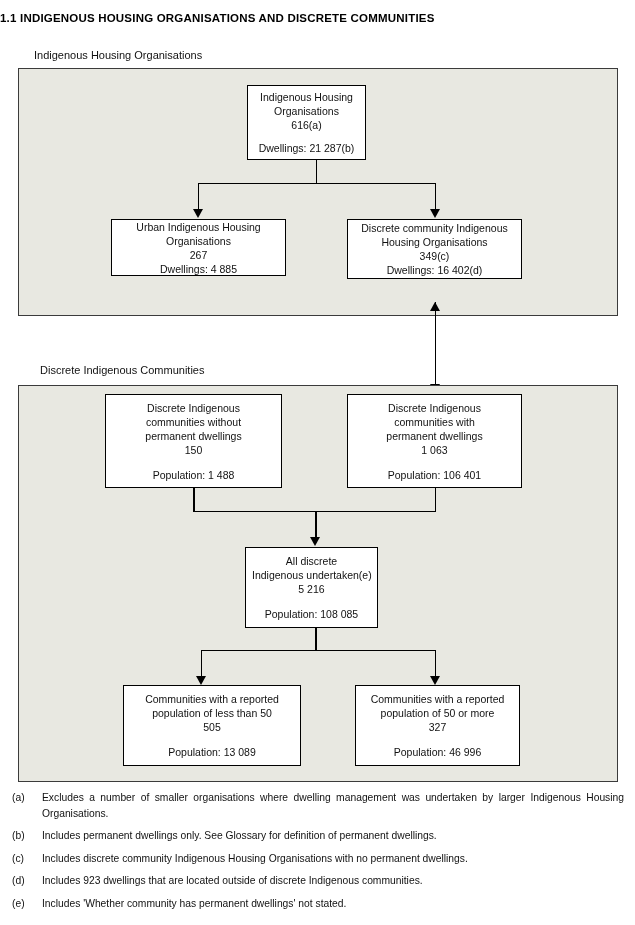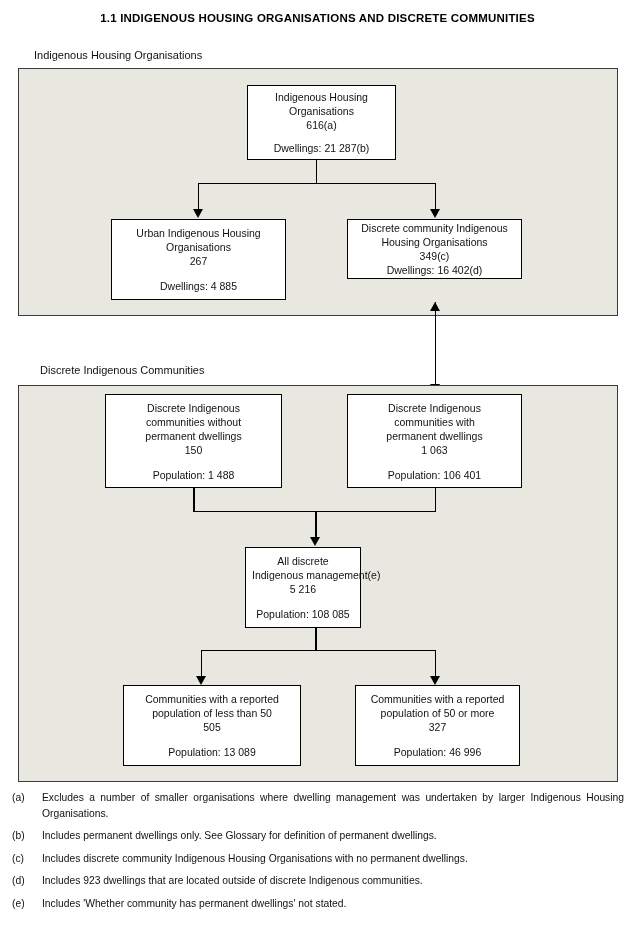--- a/index.html
+++ b/index.html
@@ -5,21 +5,21 @@
   html,body{margin:0;padding:0;}
   body{
     width:635px;height:925px;background:#ffffff;
     font-family:"Liberation Sans", sans-serif;
     color:#000;
     -webkit-font-smoothing:antialiased;
   }
   .page{position:relative;width:635px;height:925px;overflow:hidden;}
 
   .title{
-    position:absolute;left:0;top:12px;width:635px;text-align:center;
+    position:absolute;left:0;top:12px;width:635px;text-align:left;
     font-size:11.5px;font-weight:bold;letter-spacing:.2px;
   }
 
   .panel-label{
     position:absolute;font-size:11px;color:#111;
   }
   .panel{
     position:absolute;background:#e8e8e1;border:1px solid #3b3b3b;
     box-sizing:border-box;
   }
@@ -56,36 +56,36 @@
 </head>
 <body>
 
 <div class="page">
 
   <div class="title">1.1 INDIGENOUS HOUSING ORGANISATIONS AND DISCRETE COMMUNITIES</div>
 
   <div class="panel-label" style="left:34px;top:49px;text-align:center;">Indigenous Housing Organisations</div>
   <div class="panel" style="left:18px;top:68px;width:600px;height:248px;"></div>
 
-  <div class="box" style="left:247px;top:85px;width:149px;height:75px;">
+  <div class="box" style="left:247px;top:85px;width:119px;height:75px;">
     <span class="ln">Indigenous Housing</span>
     <span class="ln">Organisations</span>
     <span class="ln">616(a)</span>
     <span class="gap"></span>
     <span class="ln">Dwellings: 21 287(b)</span>
   </div>
 
   <div class="v" style="left:316px;top:160px;height:24px;"></div>
   <div class="h" style="left:198px;top:183px;width:238px;"></div>
   <div class="v" style="left:197.6px;top:183px;height:28px;"></div>
   <div class="v" style="left:434.6px;top:183px;height:28px;"></div>
   <div class="arw-d" style="left:192.8px;top:209px;"></div>
   <div class="arw-d" style="left:429.8px;top:209px;"></div>
 
-  <div class="box" style="left:111px;top:219px;width:175px;height:81px;">
+  <div class="box" style="left:111px;top:219px;width:175px;height:57px;">
     <span class="ln">Urban Indigenous Housing</span>
     <span class="ln">Organisations</span>
     <span class="ln">267</span>
     <span class="gap"></span>
     <span class="ln">Dwellings: 4 885</span>
   </div>
 
   <div class="box" style="left:347px;top:219px;width:175px;height:60px;">
     <span class="ln">Discrete community Indigenous</span>
     <span class="ln">Housing Organisations</span>
@@ -118,23 +118,23 @@
     <span class="gap"></span>
     <span class="ln">Population: 106 401</span>
   </div>
 
   <div class="v" style="left:193.2px;top:488px;height:24px;"></div>
   <div class="v" style="left:434.6px;top:488px;height:24px;"></div>
   <div class="h" style="left:193px;top:511px;width:243px;"></div>
   <div class="v" style="left:315.2px;top:511px;height:28px;"></div>
   <div class="arw-d" style="left:310.4px;top:537px;"></div>
 
-  <div class="box" style="left:245px;top:547px;width:116px;height:81px;">
+  <div class="box" style="left:245px;top:547px;width:133px;height:81px;">
     <span class="ln">All discrete</span>
-    <span class="ln">Indigenous management(e)</span>
+    <span class="ln">Indigenous undertaken(e)</span>
     <span class="ln">5 216</span>
     <span class="gap"></span>
     <span class="ln">Population: 108 085</span>
   </div>
 
   <div class="v" style="left:315.2px;top:628px;height:23px;"></div>
   <div class="h" style="left:201px;top:650px;width:235px;"></div>
   <div class="v" style="left:200.6px;top:650px;height:28px;"></div>
   <div class="v" style="left:434.6px;top:650px;height:28px;"></div>
   <div class="arw-d" style="left:195.8px;top:676px;"></div>

